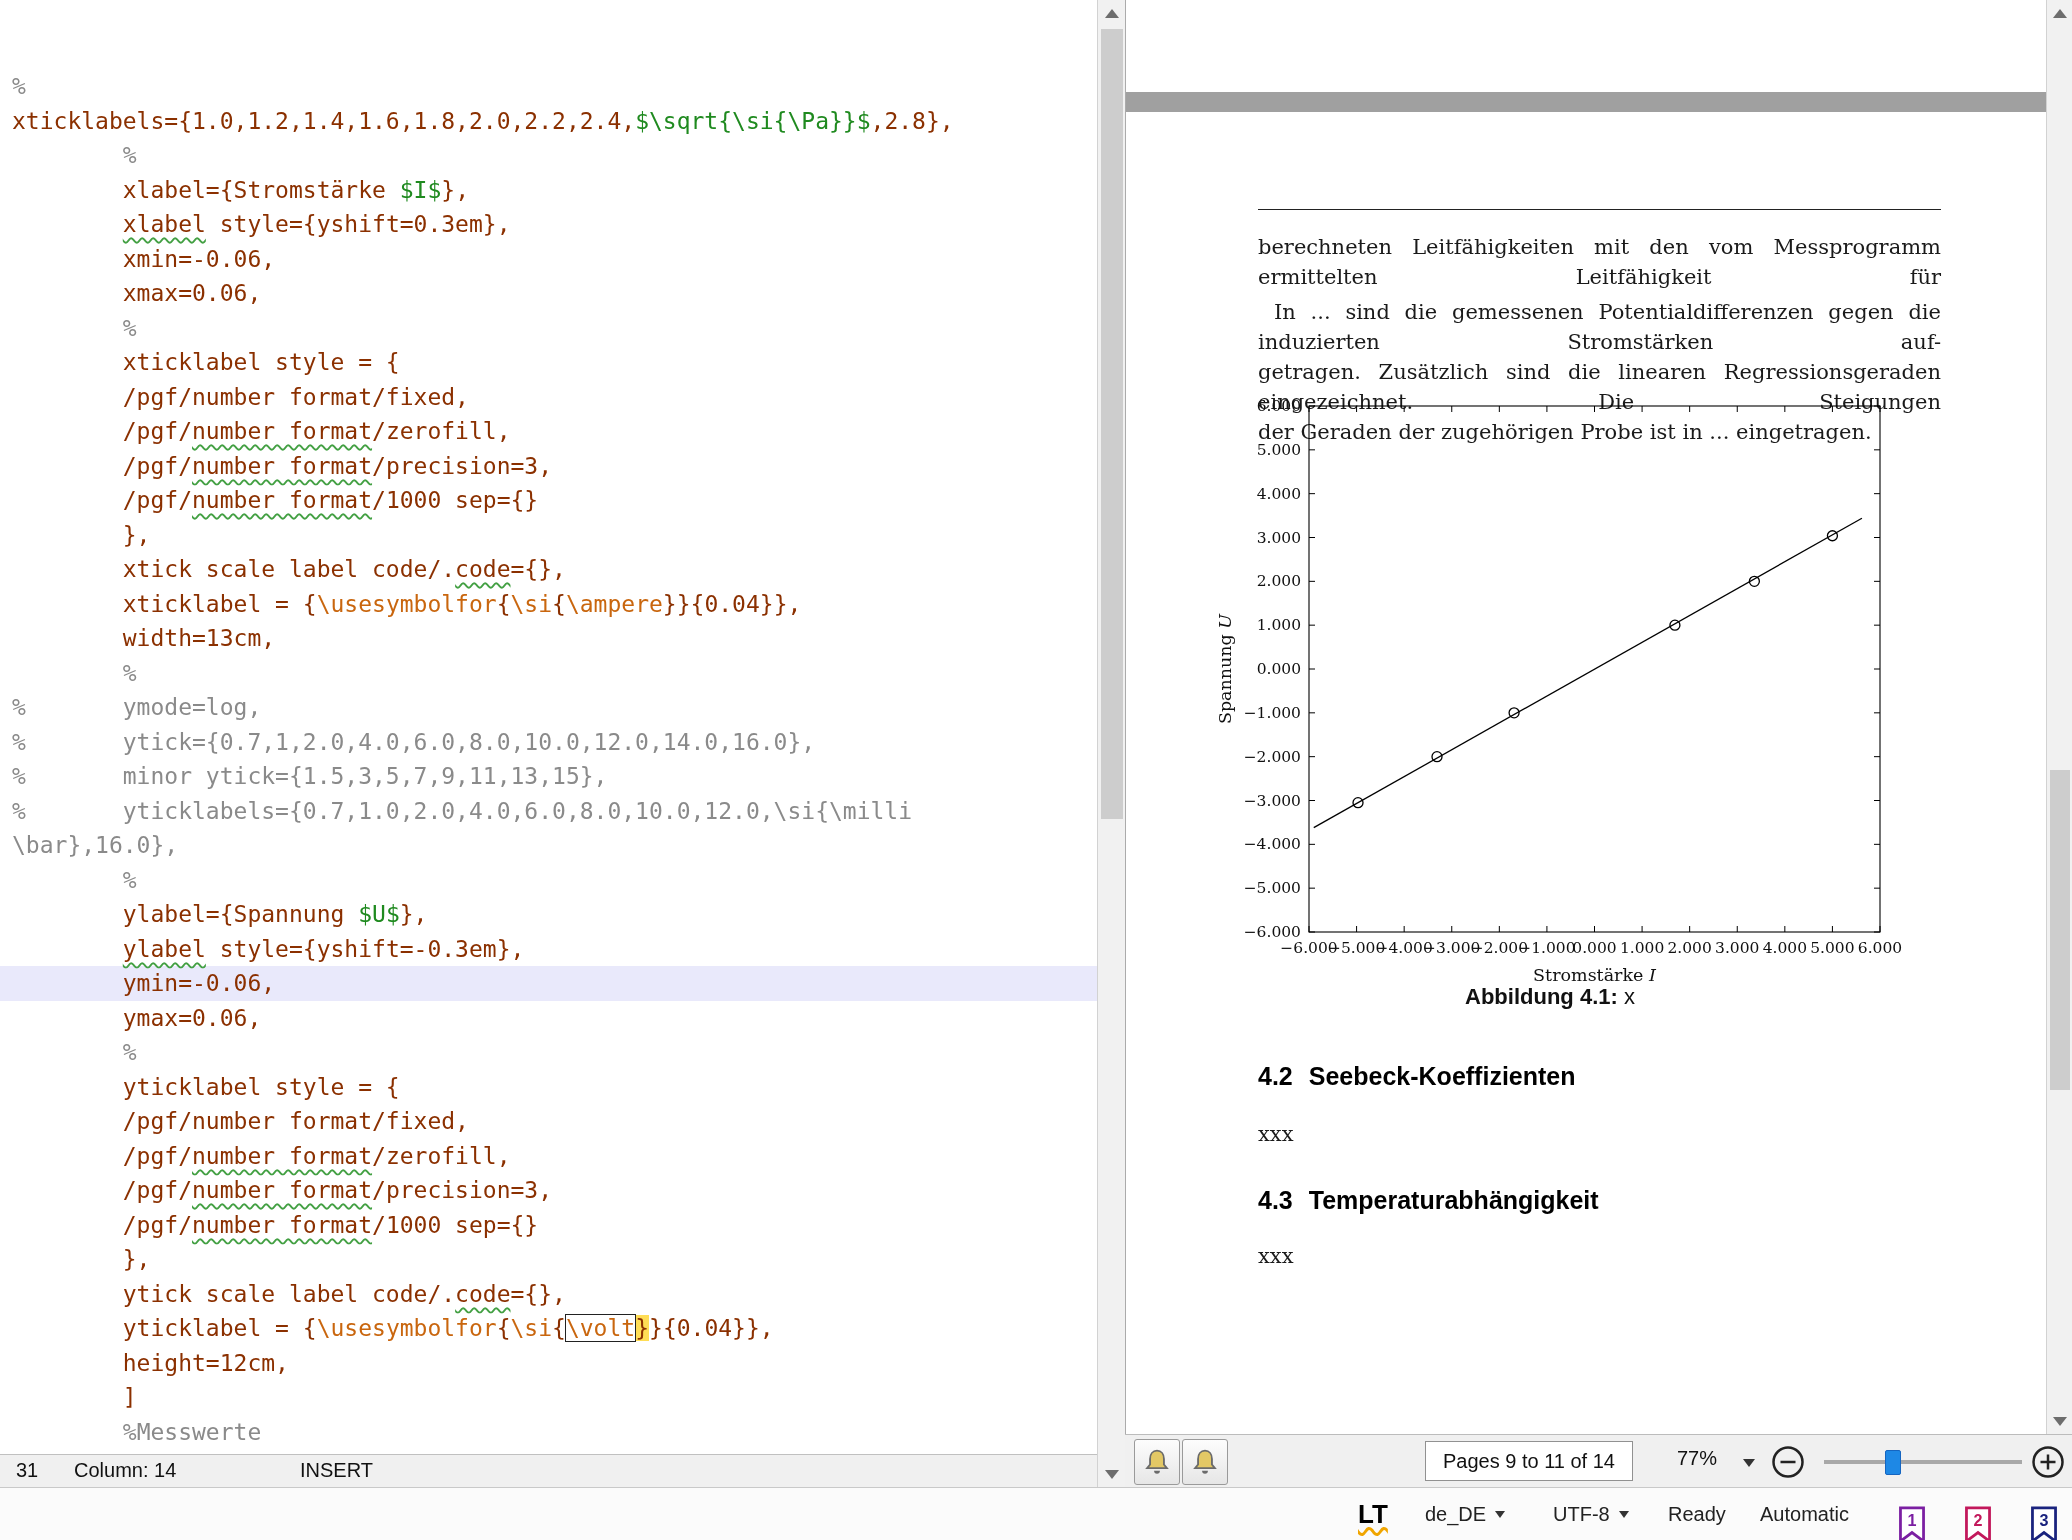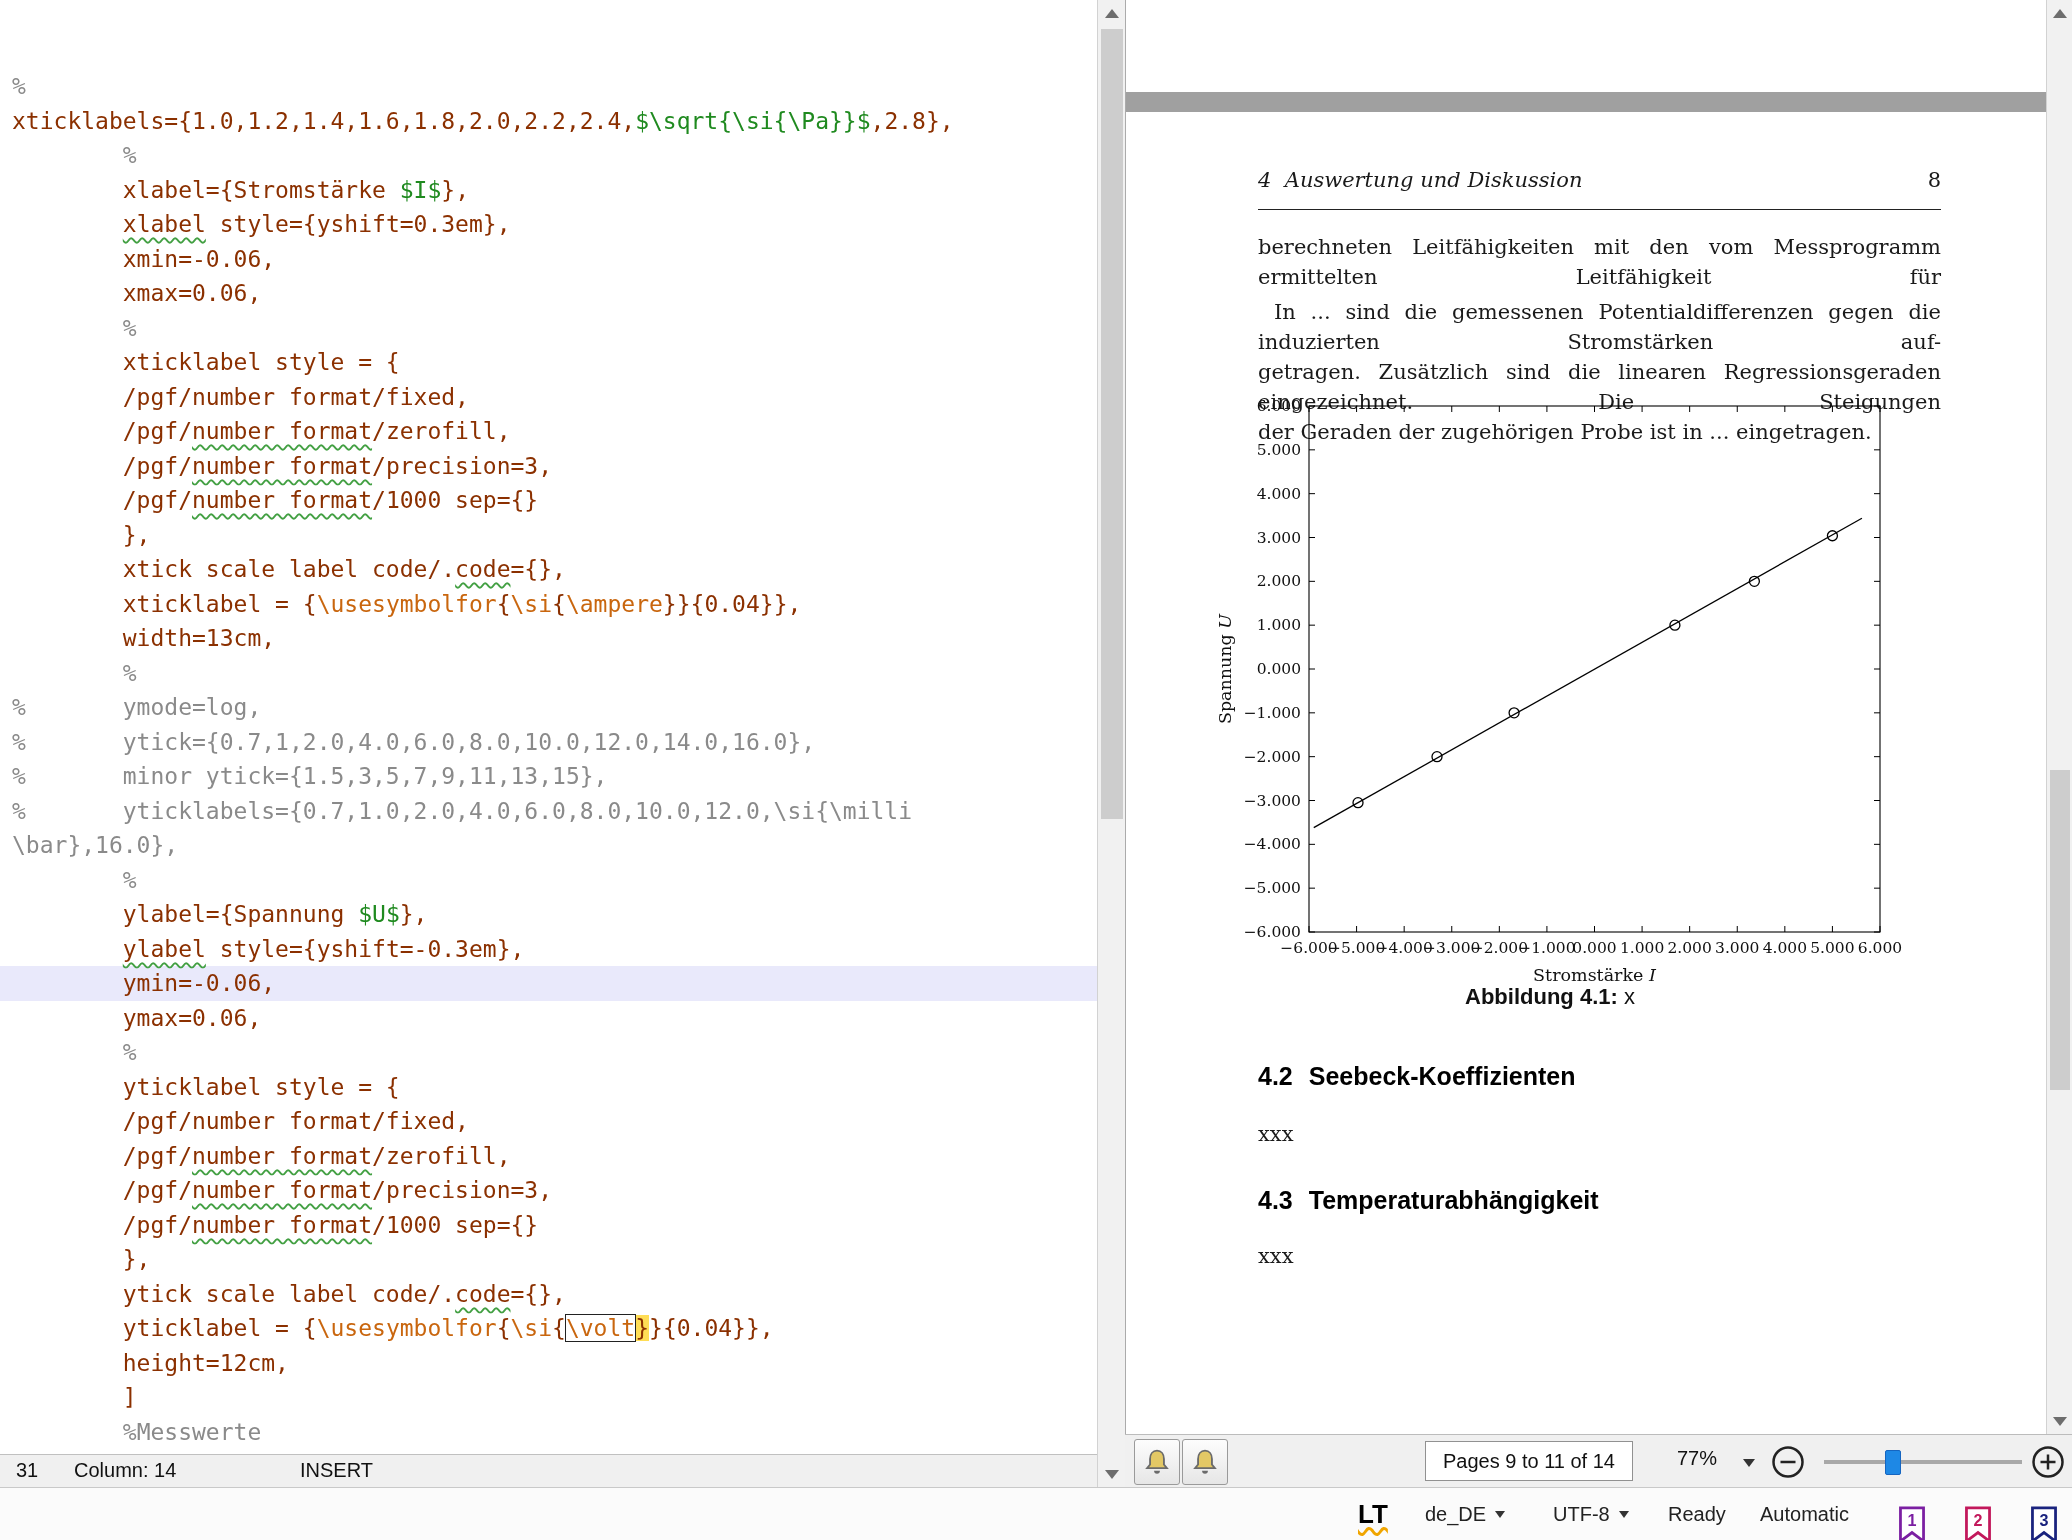--- a/index.html
+++ b/index.html
@@ -128,24 +128,20 @@
 
   <div id="ed-status">
     <span class="st-line">31</span>
     <span class="st-col">Column: 14</span>
     <span class="st-mode">INSERT</span>
   </div>
 
   <div id="pdf">
     <div class="page-gap"></div>
 
-    <div class="pdf-header">
-      <span class="ph-title">4  Auswertung und Diskussion</span>
-      <span class="ph-page">8</span>
-    </div>
     <div class="pdf-rule"></div>
 
     <div class="para p1">
       <div class="pline jl">berechneten Leitfähigkeiten mit den vom Messprogramm ermittelten Leitfähigkeit für</div>
     </div>
     <div class="para p2">
       <div class="pline jl ind">In ... sind die gemessenen Potentialdifferenzen gegen die induzierten Stromstärken auf-</div>
       <div class="pline jl">getragen. Zusätzlich sind die linearen Regressionsgeraden eingezeichnet. Die Steigungen</div>
       <div class="pline">der Geraden der zugehörigen Probe ist in ... eingetragen.</div>
     </div>

